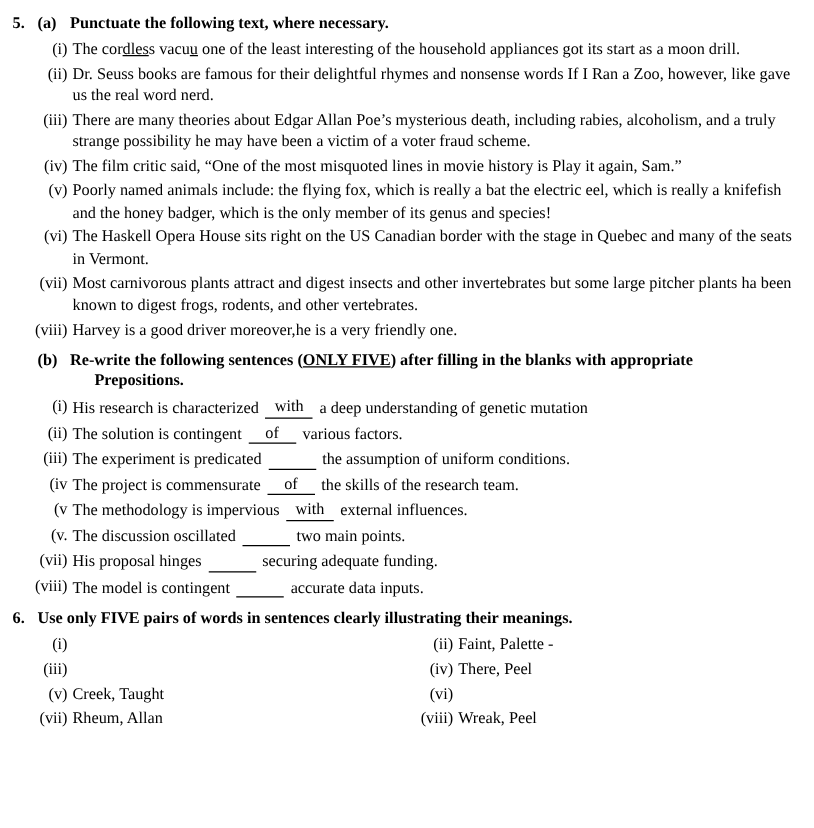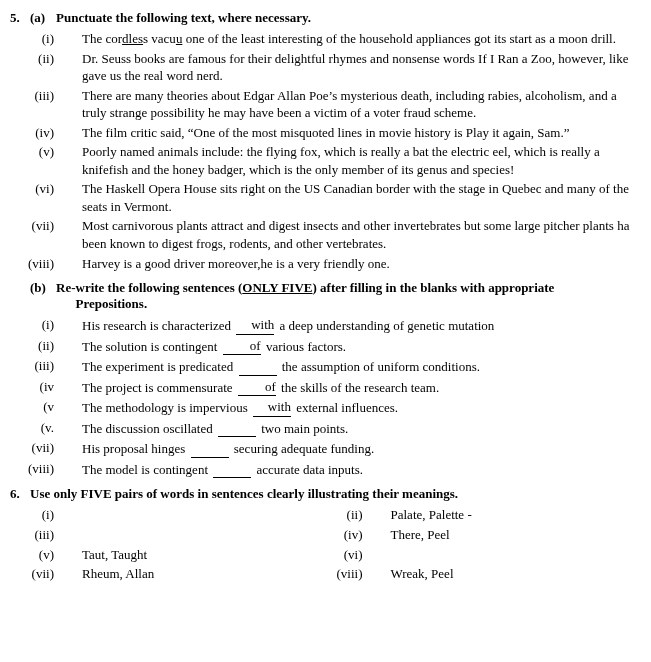--- a/index.html
+++ b/index.html
@@ -39,27 +39,26 @@
       margin-bottom: 2px;
       line-height: 1.35;
     }
     .item-num {
       min-width: 34px;
       text-align: right;
       flex-shrink: 0;
     }
     .item-text {
       flex: 1;
-      margin-left: 24px;
     }
     .blank {
       display: inline-block;
       border-bottom: 1px solid #000;
       min-width: 38px;
-      text-align: right;
+      text-align: center;
       font-style: normal;
       vertical-align: bottom;
       margin: 0 2px;
     }
     .underline-word {
       text-decoration: underline;
     }
     .bold-label {
       font-weight: bold;
     }
@@ -199,34 +198,34 @@
           <div class="item">
             <span class="item-num">(i)</span>
           </div>
 
           <div class="item">
             <span class="item-num">(iii)</span>
           </div>
 
           <div class="item">
             <span class="item-num">(v)</span>
-            <span class="item-text">Taut, Taught</span>
+            <span class="item-text">Creek, Taught</span>
           </div>
 
           <div class="item">
             <span class="item-num">(vii)</span>
             <span class="item-text">Rheum, Allan</span>
           </div>
 
         </div>
         <div class="col-right">
 
           <div class="item">
             <span class="item-num">(ii)</span>
-            <span class="item-text">Palate, Palette -</span>
+            <span class="item-text">Faint, Palette -</span>
           </div>
 
           <div class="item">
             <span class="item-num">(iv)</span>
             <span class="item-text">There, Peel</span>
           </div>
 
           <div class="item">
             <span class="item-num">(vi)</span>
           </div>

